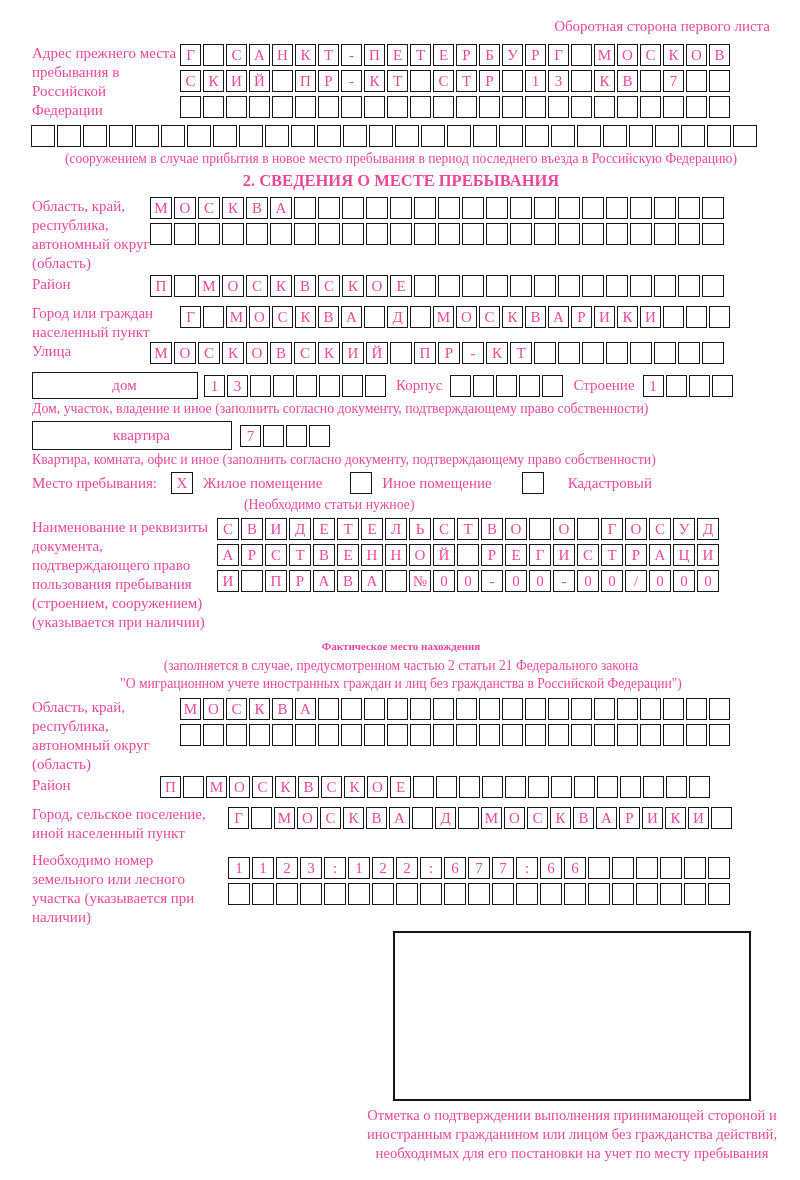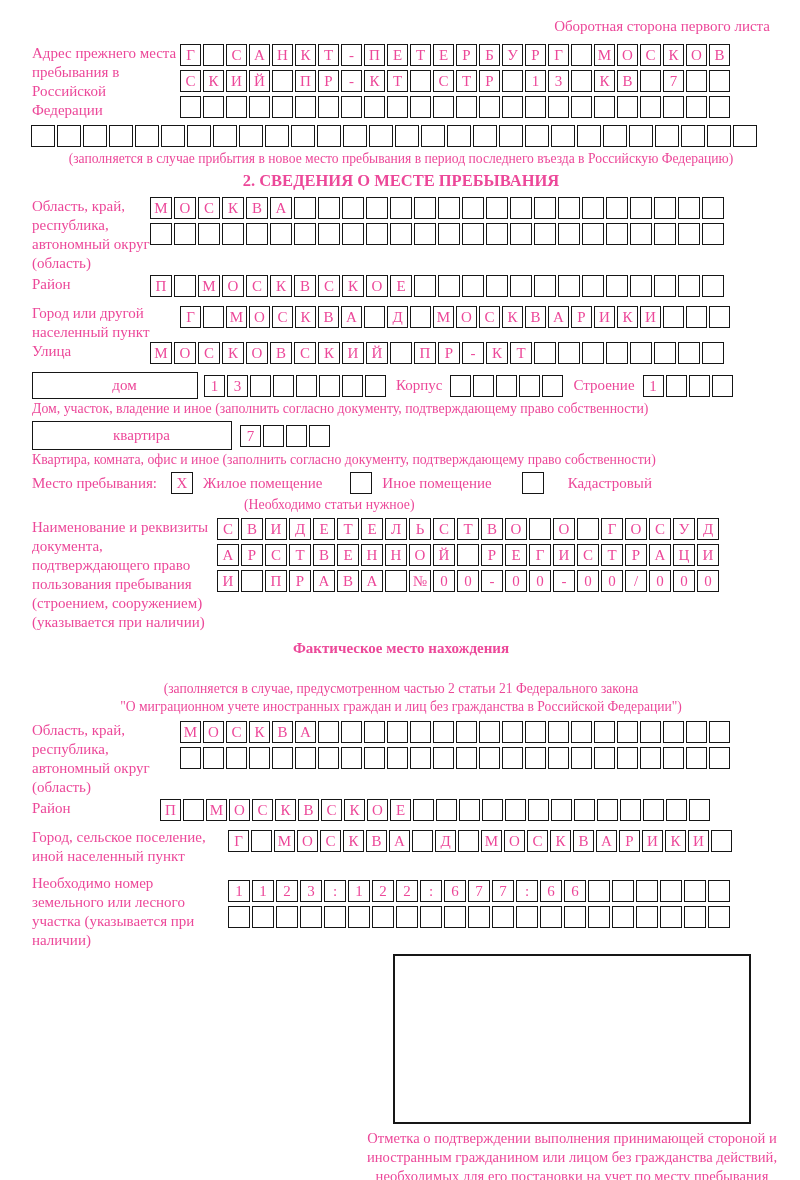--- a/index.html
+++ b/index.html
@@ -21,21 +21,21 @@
     border:1.6px solid #161616;margin-right:2px;background:#fff;
     display:flex;align-items:center;justify-content:center;
     font-size:15px;line-height:20px;
   }
   .w20c .cell{ width:20px; }
   .w22c .cell{ width:22px; }
   .fullrow{ margin-top:3px;margin-left:-1px; }
   .note{ font-size:13.6px;text-align:center;margin-top:1px;margin-bottom:2px; }
   .note-left{ font-size:13.8px;text-align:left;margin:2px 0 3px 0; }
   .h2{ text-align:center;font-weight:bold;font-size:16.5px;margin:4px 0 6px 0; }
-  .h3{ text-align:center;font-weight:bold;font-size:15px;margin:8px 0 24px 0; }
+  .h3{ text-align:center;font-weight:bold;font-size:11px;margin:8px 0 6px 0; }
   .widebox{
     box-sizing:border-box;border:1.6px solid #161616;height:27px;background:#fff;
     display:flex;align-items:center;justify-content:center;font-size:15px;flex:0 0 auto;padding-left:19px;
   }
   .domrow{ display:flex;align-items:center;margin:4px 0 2px 0; }
   .domrow .cells{ margin-bottom:0; }
   .inline-lbl{ font-size:15px;margin:0 8px;flex:0 0 auto; }
   .stayrow{ display:flex;align-items:center;margin-top:4px;font-size:15px; }
   .checkbox{
     box-sizing:content-box;width:20px;height:20px;border:1.6px solid #161616;
@@ -165,21 +165,21 @@
       <span class="cell"></span>
       <span class="cell"></span>
       <span class="cell"></span>
       <span class="cell"></span>
       <span class="cell"></span>
       <span class="cell"></span>
       <span class="cell"></span>
       <span class="cell"></span>
       <span class="cell"></span>
     </div>
-  <div class="note">(заполняется в случае прибытия в новое место пребывания в период последнего въезда в Российскую Федерацию)</div>
+  <div class="note">(сооружением в случае прибытия в новое место пребывания в период последнего въезда в Российскую Федерацию)</div>
 
   <div class="h2">2. СВЕДЕНИЯ О МЕСТЕ ПРЕБЫВАНИЯ</div>
 
   <div class="field" style="margin-bottom:2px;">
     <div class="label label-col w118">Область, край, республика, автономный округ (область)</div>
     <div class="rows">
       <div class="cells w20c">
           <span class="cell">М</span>
           <span class="cell">О</span>
           <span class="cell">С</span>
@@ -258,21 +258,21 @@
         <span class="cell"></span>
         <span class="cell"></span>
         <span class="cell"></span>
         <span class="cell"></span>
         <span class="cell"></span>
         <span class="cell"></span>
       </div>
   </div>
 
   <div class="field">
-    <div class="label label-col w148">Город или другой населенный пункт</div>
+    <div class="label label-col w148">Город или граждан населенный пункт</div>
     <div class="cells" style="margin-top:2px;">
         <span class="cell">Г</span>
         <span class="cell"></span>
         <span class="cell">М</span>
         <span class="cell">О</span>
         <span class="cell">С</span>
         <span class="cell">К</span>
         <span class="cell">В</span>
         <span class="cell">А</span>
         <span class="cell"></span>

